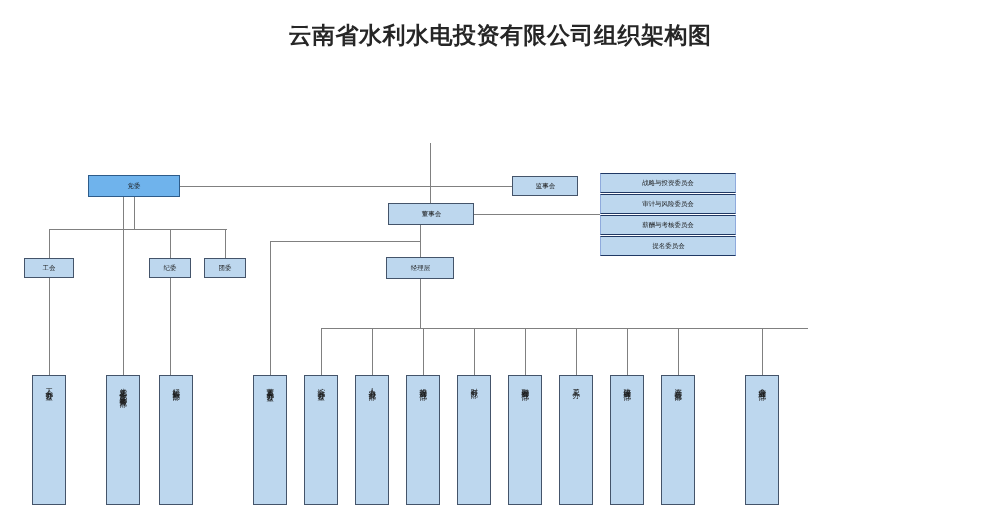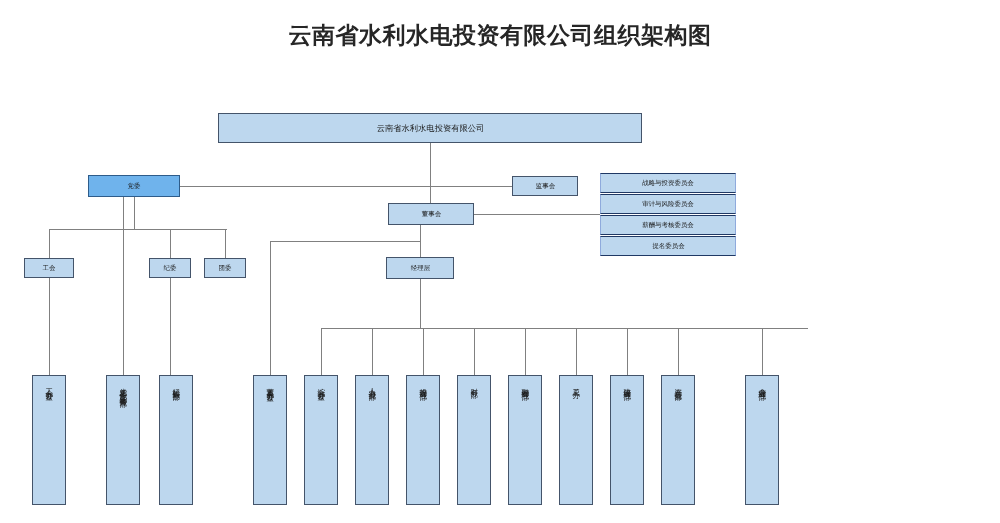--- a/index.html
+++ b/index.html
@@ -124,23 +124,20 @@
       <path d="M576 328 L576 375"></path>
       <path d="M627 328 L627 375"></path>
       <path d="M678 328 L678 375"></path>
       <path d="M762 328 L762 375"></path>
       <path d="M835 328 L835 375"></path>
       <path d="M896 328 L896 375"></path>
       <path d="M966 328 L966 375"></path>
     </g>
   </svg>
 
-  <div class="node root" style="left:218px;top:113px;width:424px;height:30px;">
-    <span class="lbl">云南省水利水电投资有限公司</span>
-  </div>
 
   <div class="node accent" style="left:88px;top:175px;width:92px;height:22px;">
     <span class="lbl">党委</span>
   </div>
 
   <div class="node" style="left:388px;top:203px;width:86px;height:22px;">
     <span class="lbl">董事会</span>
   </div>
 
   <div class="node" style="left:512px;top:176px;width:66px;height:20px;">

